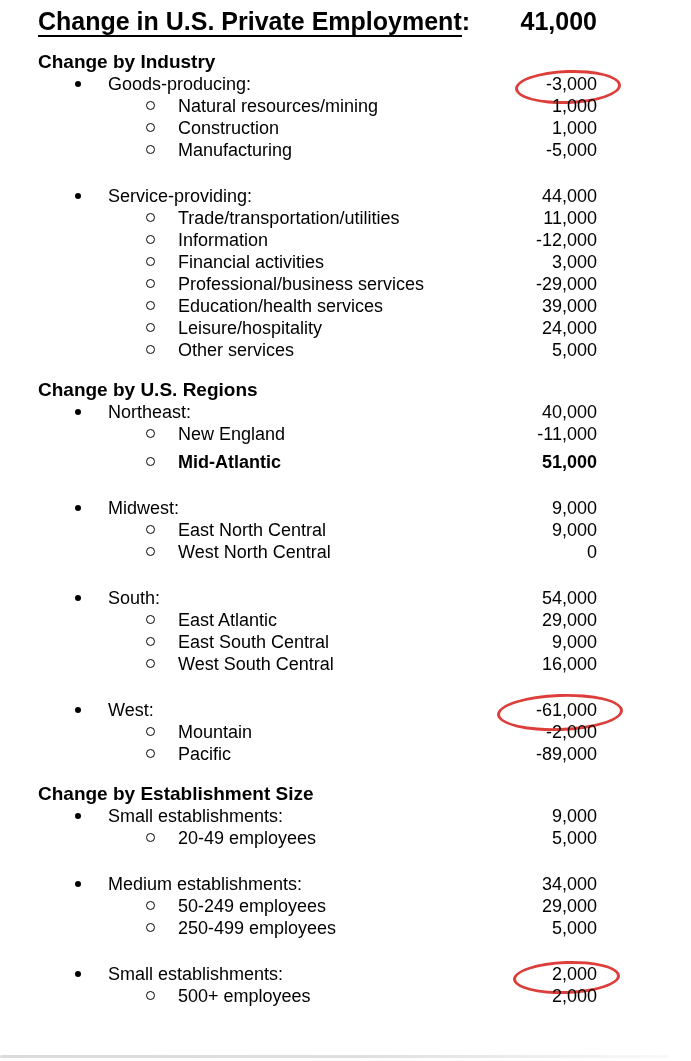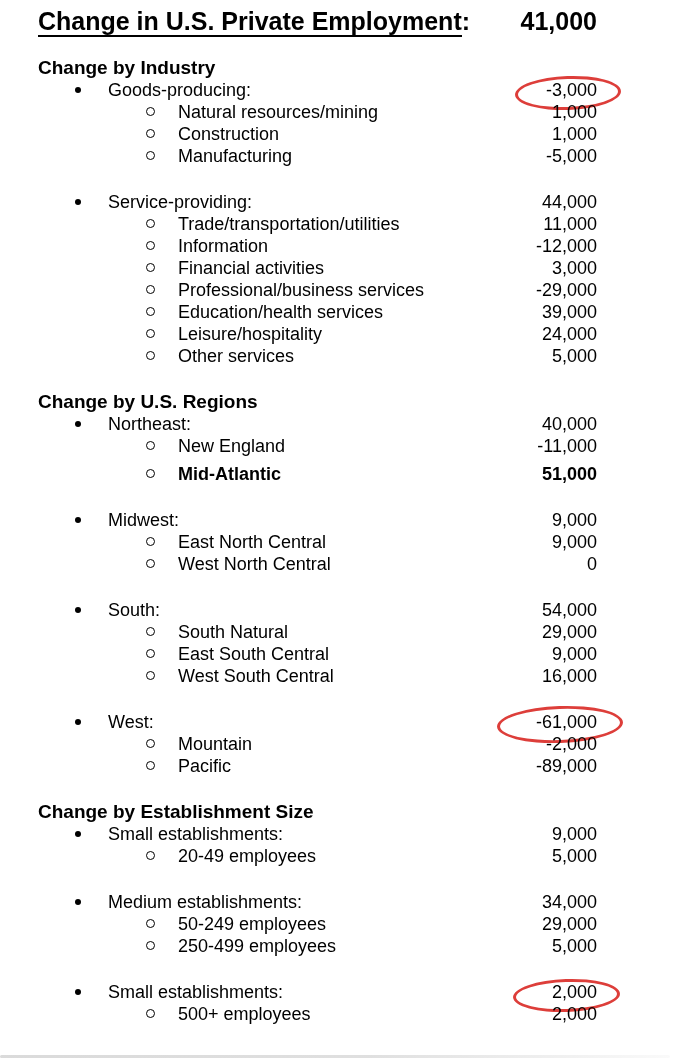--- a/index.html
+++ b/index.html
@@ -16,21 +16,21 @@
 
   .row { display: flex; align-items: center; height: 22px; }
   .label { flex: 1; position: relative; white-space: nowrap; }
   .value { width: 120px; text-align: right; position: relative; white-space: nowrap; }
 
   
   .title-row { height: 24px; font-weight: 700; font-size: 25px; }
   .title-underline { border-bottom: 2.5px solid #000; }
 
   
-  .section { margin-top: 23px; }
+  .section { margin-top: 17px; }
   .heading-row { font-weight: 700; font-size: 19px; height: 23px; }
 
   
   .group { margin-top: 0; }
   .group + .group { margin-top: 24px; }
   .group-row { font-weight: 400; }
   .group-row .label { padding-left: 70px; }
   .sub-row .label { padding-left: 140px; }
   .gap-before { margin-top: 6px; font-weight: bold; }
 
@@ -171,21 +171,21 @@
         <span class="value">0</span>
       </div>
     </div>
 
     <div class="group">
       <div class="row group-row">
         <span class="label"><span class="dot"></span><span>South:</span></span>
         <span class="value">54,000</span>
       </div>
       <div class="row sub-row">
-        <span class="label"><span class="ring"></span><span>South Natural</span></span>
+        <span class="label"><span class="ring"></span><span>East Atlantic</span></span>
         <span class="value">29,000</span>
       </div>
       <div class="row sub-row">
         <span class="label"><span class="ring"></span><span>East South Central</span></span>
         <span class="value">9,000</span>
       </div>
       <div class="row sub-row">
         <span class="label"><span class="ring"></span><span>West South Central</span></span>
         <span class="value">16,000</span>
       </div>

